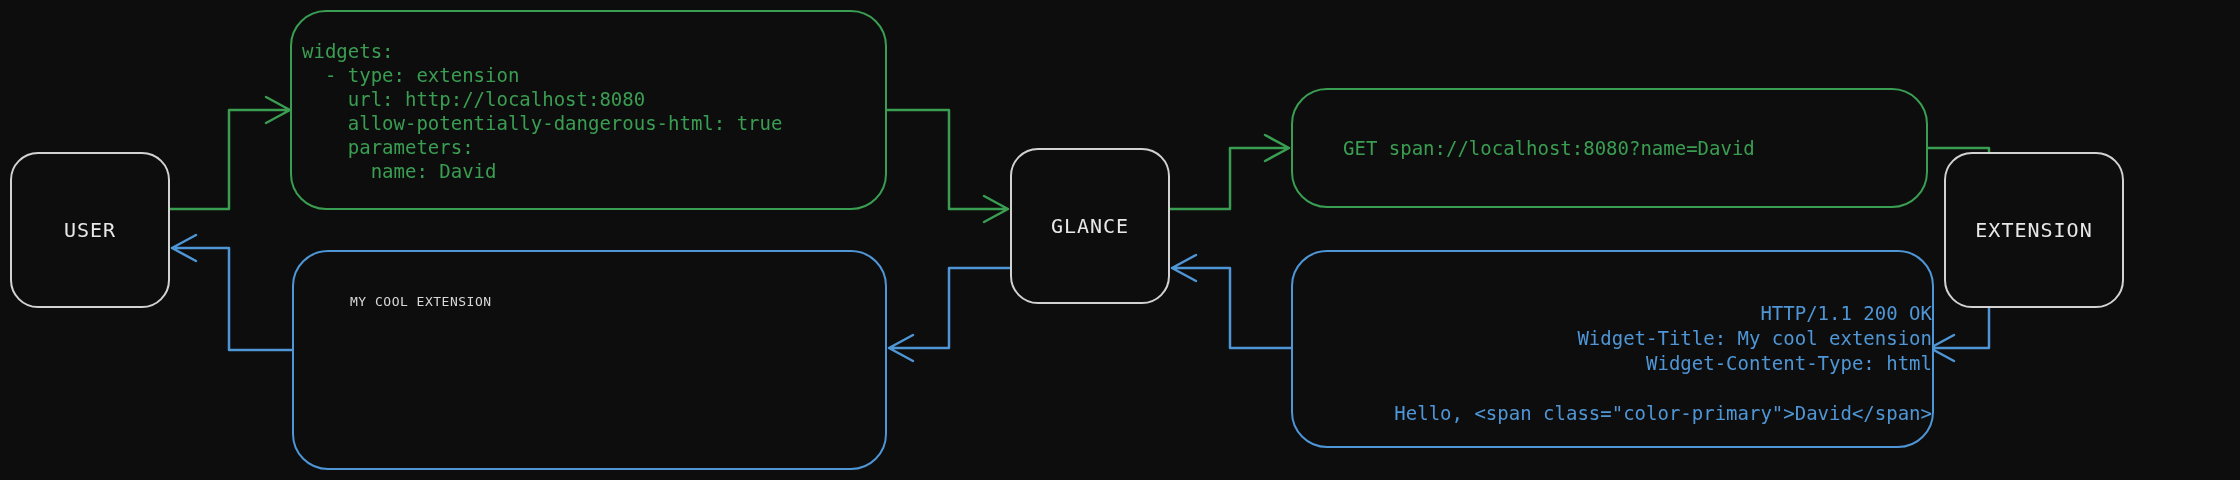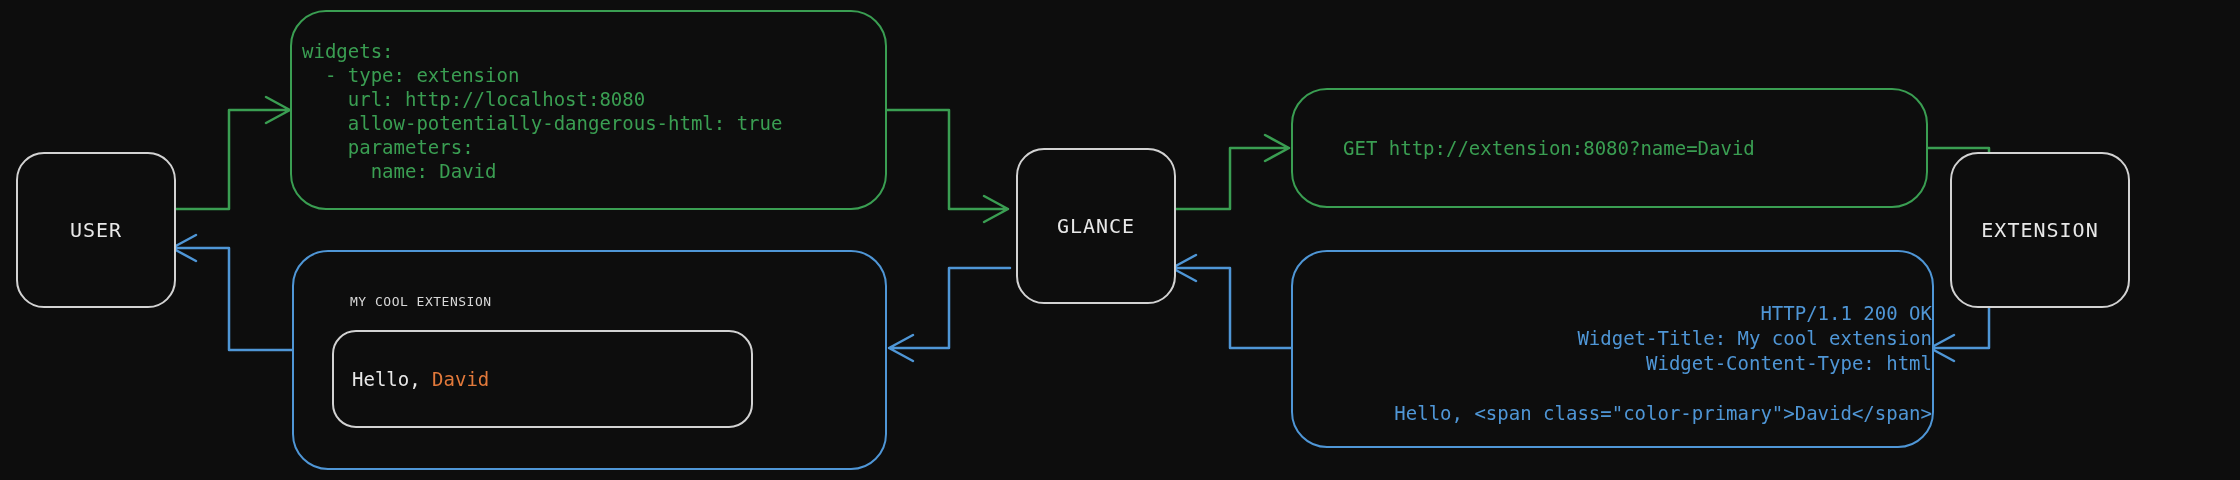--- a/index.html
+++ b/index.html
@@ -34,21 +34,20 @@
     position: absolute;
     border: 2.5px solid var(--node-border);
     border-radius: 28px;
     display: flex;
     align-items: center;
     justify-content: center;
     color: var(--node-text);
     font-size: 20px;
     letter-spacing: 1px;
     background: var(--background);
-    margin-left: 6px;
   }
   .node-user      { left: 10px;   top: 152px; width: 160px; height: 156px; }
   .node-glance    { left: 1010px; top: 148px; width: 160px; height: 156px; }
   .node-extension { left: 1944px; top: 152px; width: 180px; height: 156px; }
 
   .msgbox {
     position: absolute;
     border-radius: 36px;
     border: 2.5px solid;
     background: var(--background);
@@ -123,31 +122,28 @@
   <div class="msgbox green config-box">
     <div class="code-line">widgets:</div>
     <div class="code-line">  - type: extension</div>
     <div class="code-line">    url: http://localhost:8080</div>
     <div class="code-line">    allow-potentially-dangerous-html: true</div>
     <div class="code-line">    parameters:</div>
     <div class="code-line">      name: David</div>
   </div>
 
   <div class="msgbox green get-box">
-    <span class="code-line">GET http://extension:8080?name=David</span>
+    <span class="code-line">GET span://localhost:8080?name=David</span>
   </div>
 
   <div class="msgbox blue response-box">
     <div class="code-line25">HTTP/1.1 200 OK</div>
     <div class="code-line25">Widget-Title: My cool extension</div>
     <div class="code-line25">Widget-Content-Type: html</div>
     <div class="code-line25"></div>
     <div class="code-line25">Hello, &lt;span class="color-primary"&gt;David&lt;/span&gt;</div>
   </div>
 
   <div class="msgbox blue widget-box">
     <div class="widget-title">MY COOL EXTENSION</div>
-    <div class="widget-inner">
-      <span class="greet-prefix">Hello, </span><span class="greet-name">David</span>
-    </div>
   </div>
 
 </div>
 
 </body></html>

